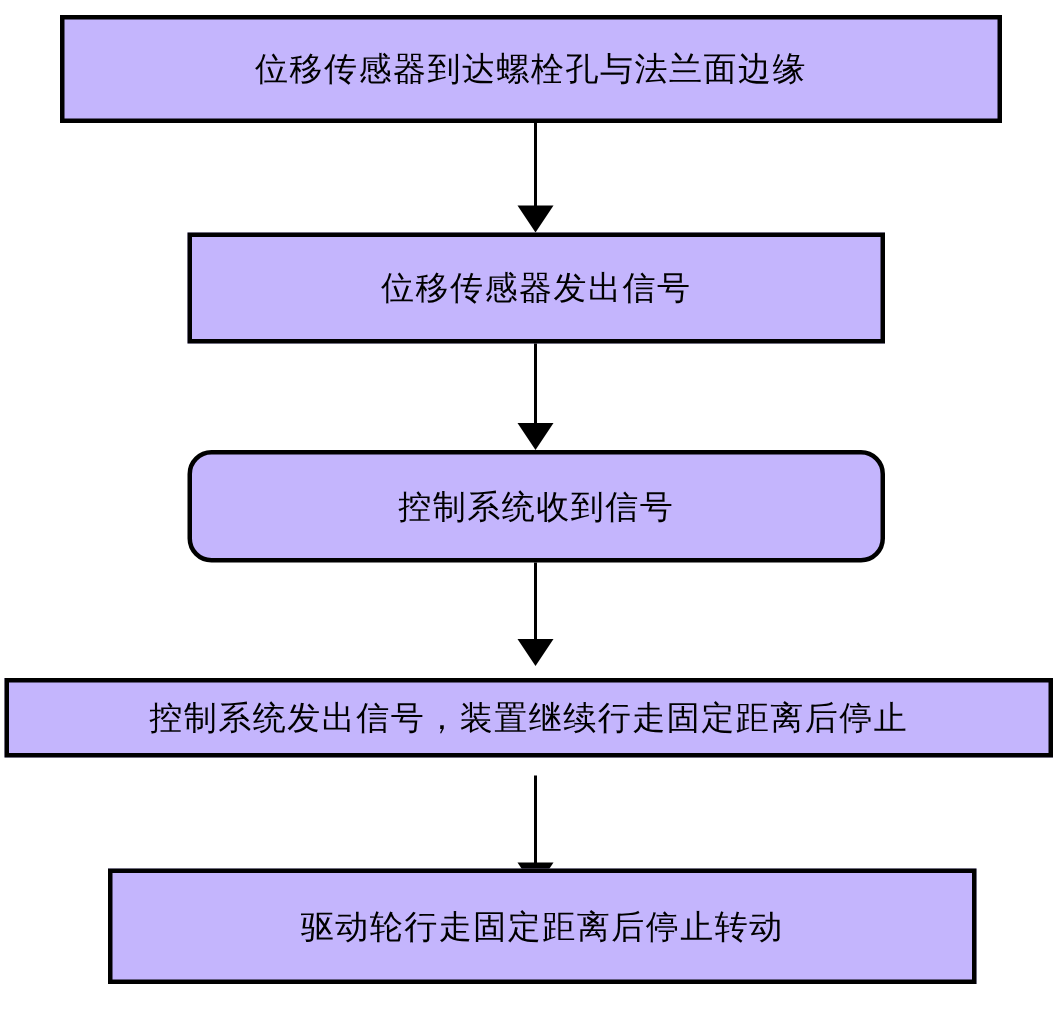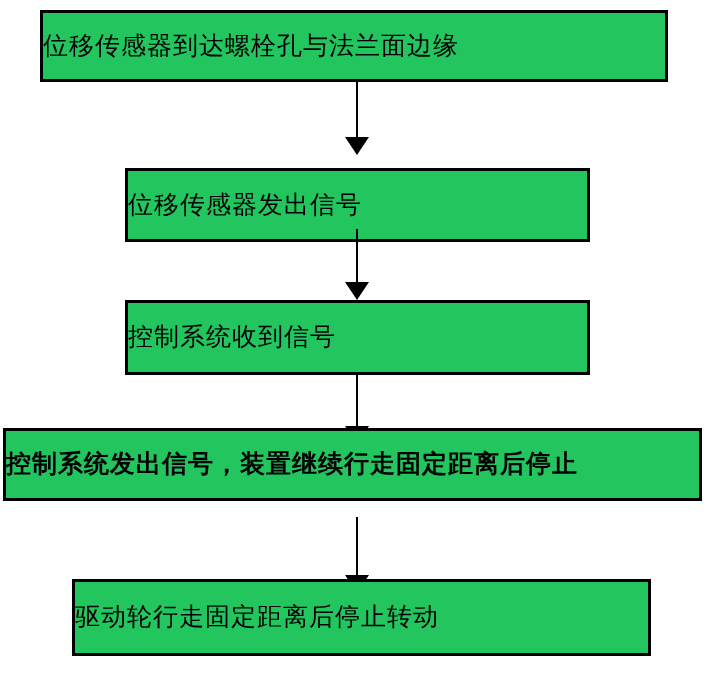--- a/index.html
+++ b/index.html
@@ -12,27 +12,27 @@
     width: 708px;
     height: 678px;
     background: #ffffff;
     font-family: "Liberation Serif", "DejaVu Serif", serif;
     overflow: hidden;
   }
   .box {
     position: absolute;
     box-sizing: border-box;
     border: 3px solid #000000;
-    background: #22c55e;
+    background: #c4b5fd;
     display: flex;
     align-items: center;
-    justify-content: flex-start;
+    justify-content: center;
     text-align: center;
     color: #000000;
-    font-size: 25px;
+    font-size: 22px;
     letter-spacing: 1px;
     line-height: 1.15;
     white-space: nowrap;
   }
   .arrow-line {
     position: absolute;
     width: 2px;
     background: #000000;
     left: 356px;
   }
@@ -40,23 +40,23 @@
     position: absolute;
     width: 0;
     height: 0;
     left: 345px;
     border-left: 12px solid transparent;
     border-right: 12px solid transparent;
     border-top: 18px solid #000000;
   }
   
   #box-1 { left: 40px;  top: 10px;  width: 628px; height: 72px; }
-  #box-2 { left: 125px; top: 168px; width: 465px; height: 74px; }
-  #box-3 { left: 125px; top: 300px; width: 465px; height: 75px; }
-  #box-4 { left: 3px;   top: 428px; width: 699px; height: 73px; font-weight: bold; }
+  #box-2 { left: 125px; top: 155px; width: 465px; height: 74px; }
+  #box-3 { left: 125px; top: 300px; width: 465px; height: 75px; border-radius: 16px; }
+  #box-4 { left: 3px;   top: 452px; width: 699px; height: 53px; }
   #box-5 { left: 72px;  top: 579px; width: 579px; height: 77px; }
   
   #arrow-1-line { top: 82px;  height: 56px; }
   #arrow-1-head { top: 137px; }
   #arrow-2-line { top: 229px; height: 54px; }
   #arrow-2-head { top: 282px; }
   #arrow-3-line { top: 375px; height: 52px; }
   #arrow-3-head { top: 426px; }
   #arrow-4-line { top: 517px; height: 59px; }
   #arrow-4-head { top: 575px; }

